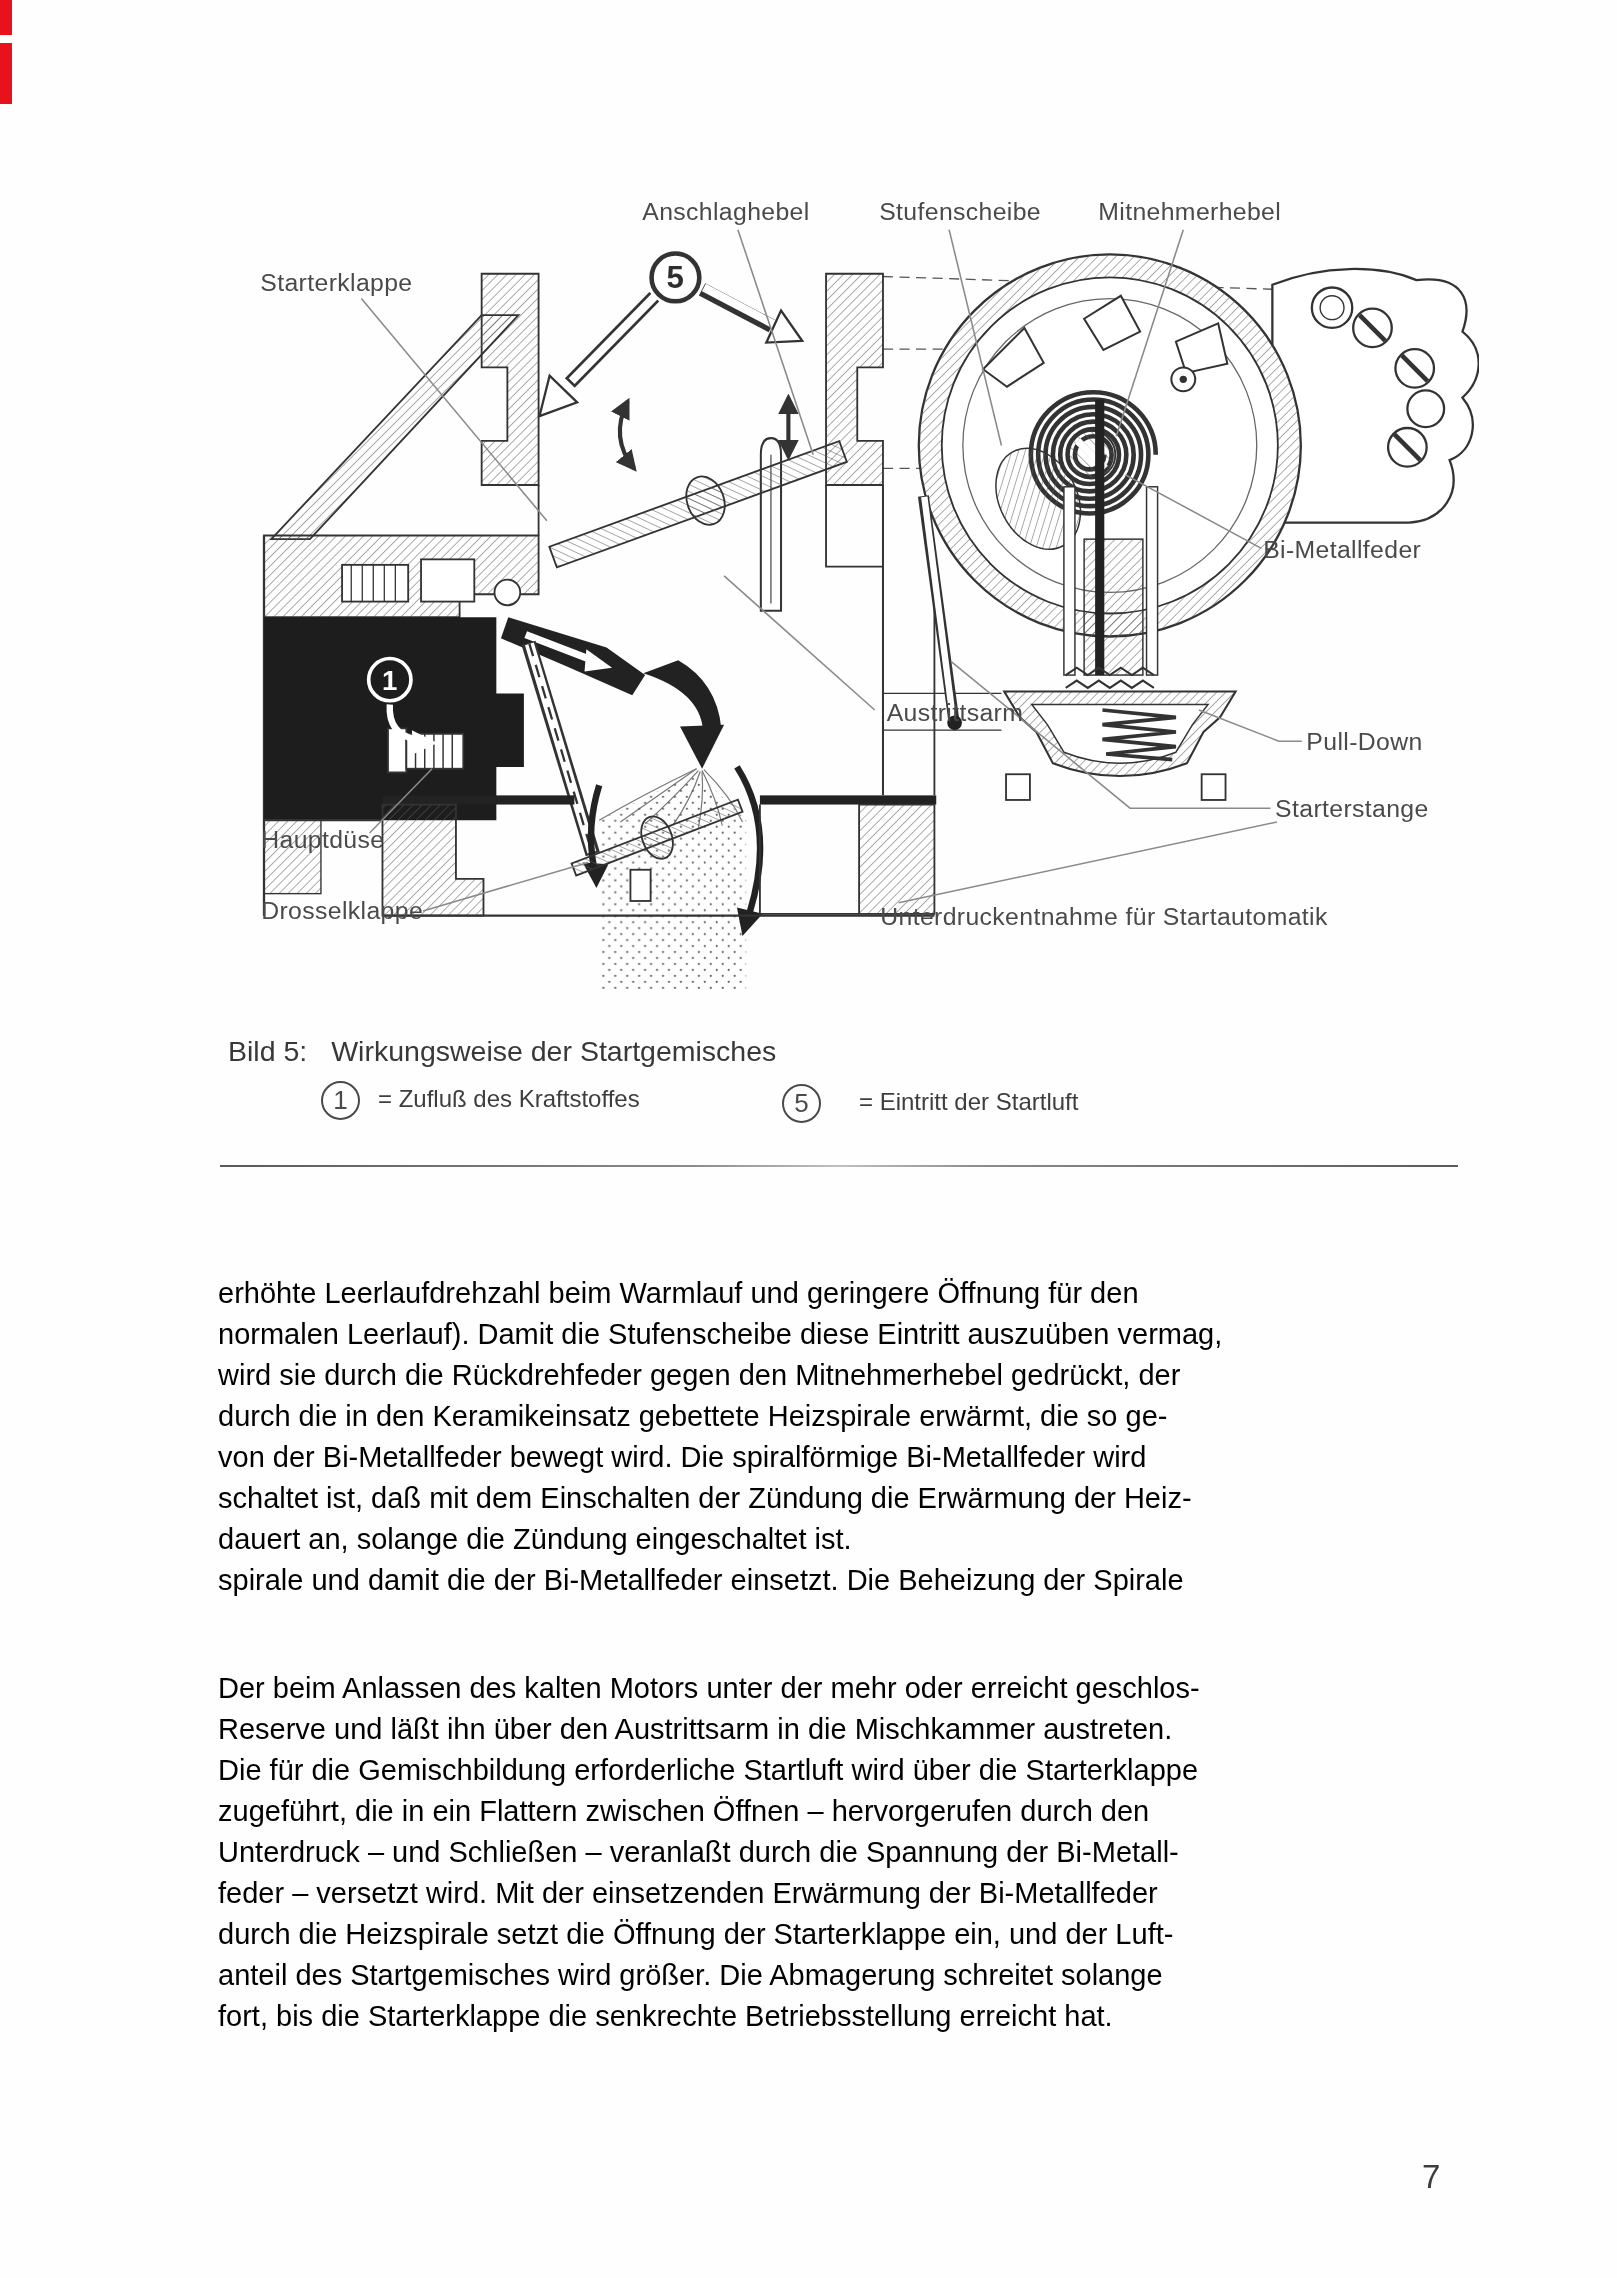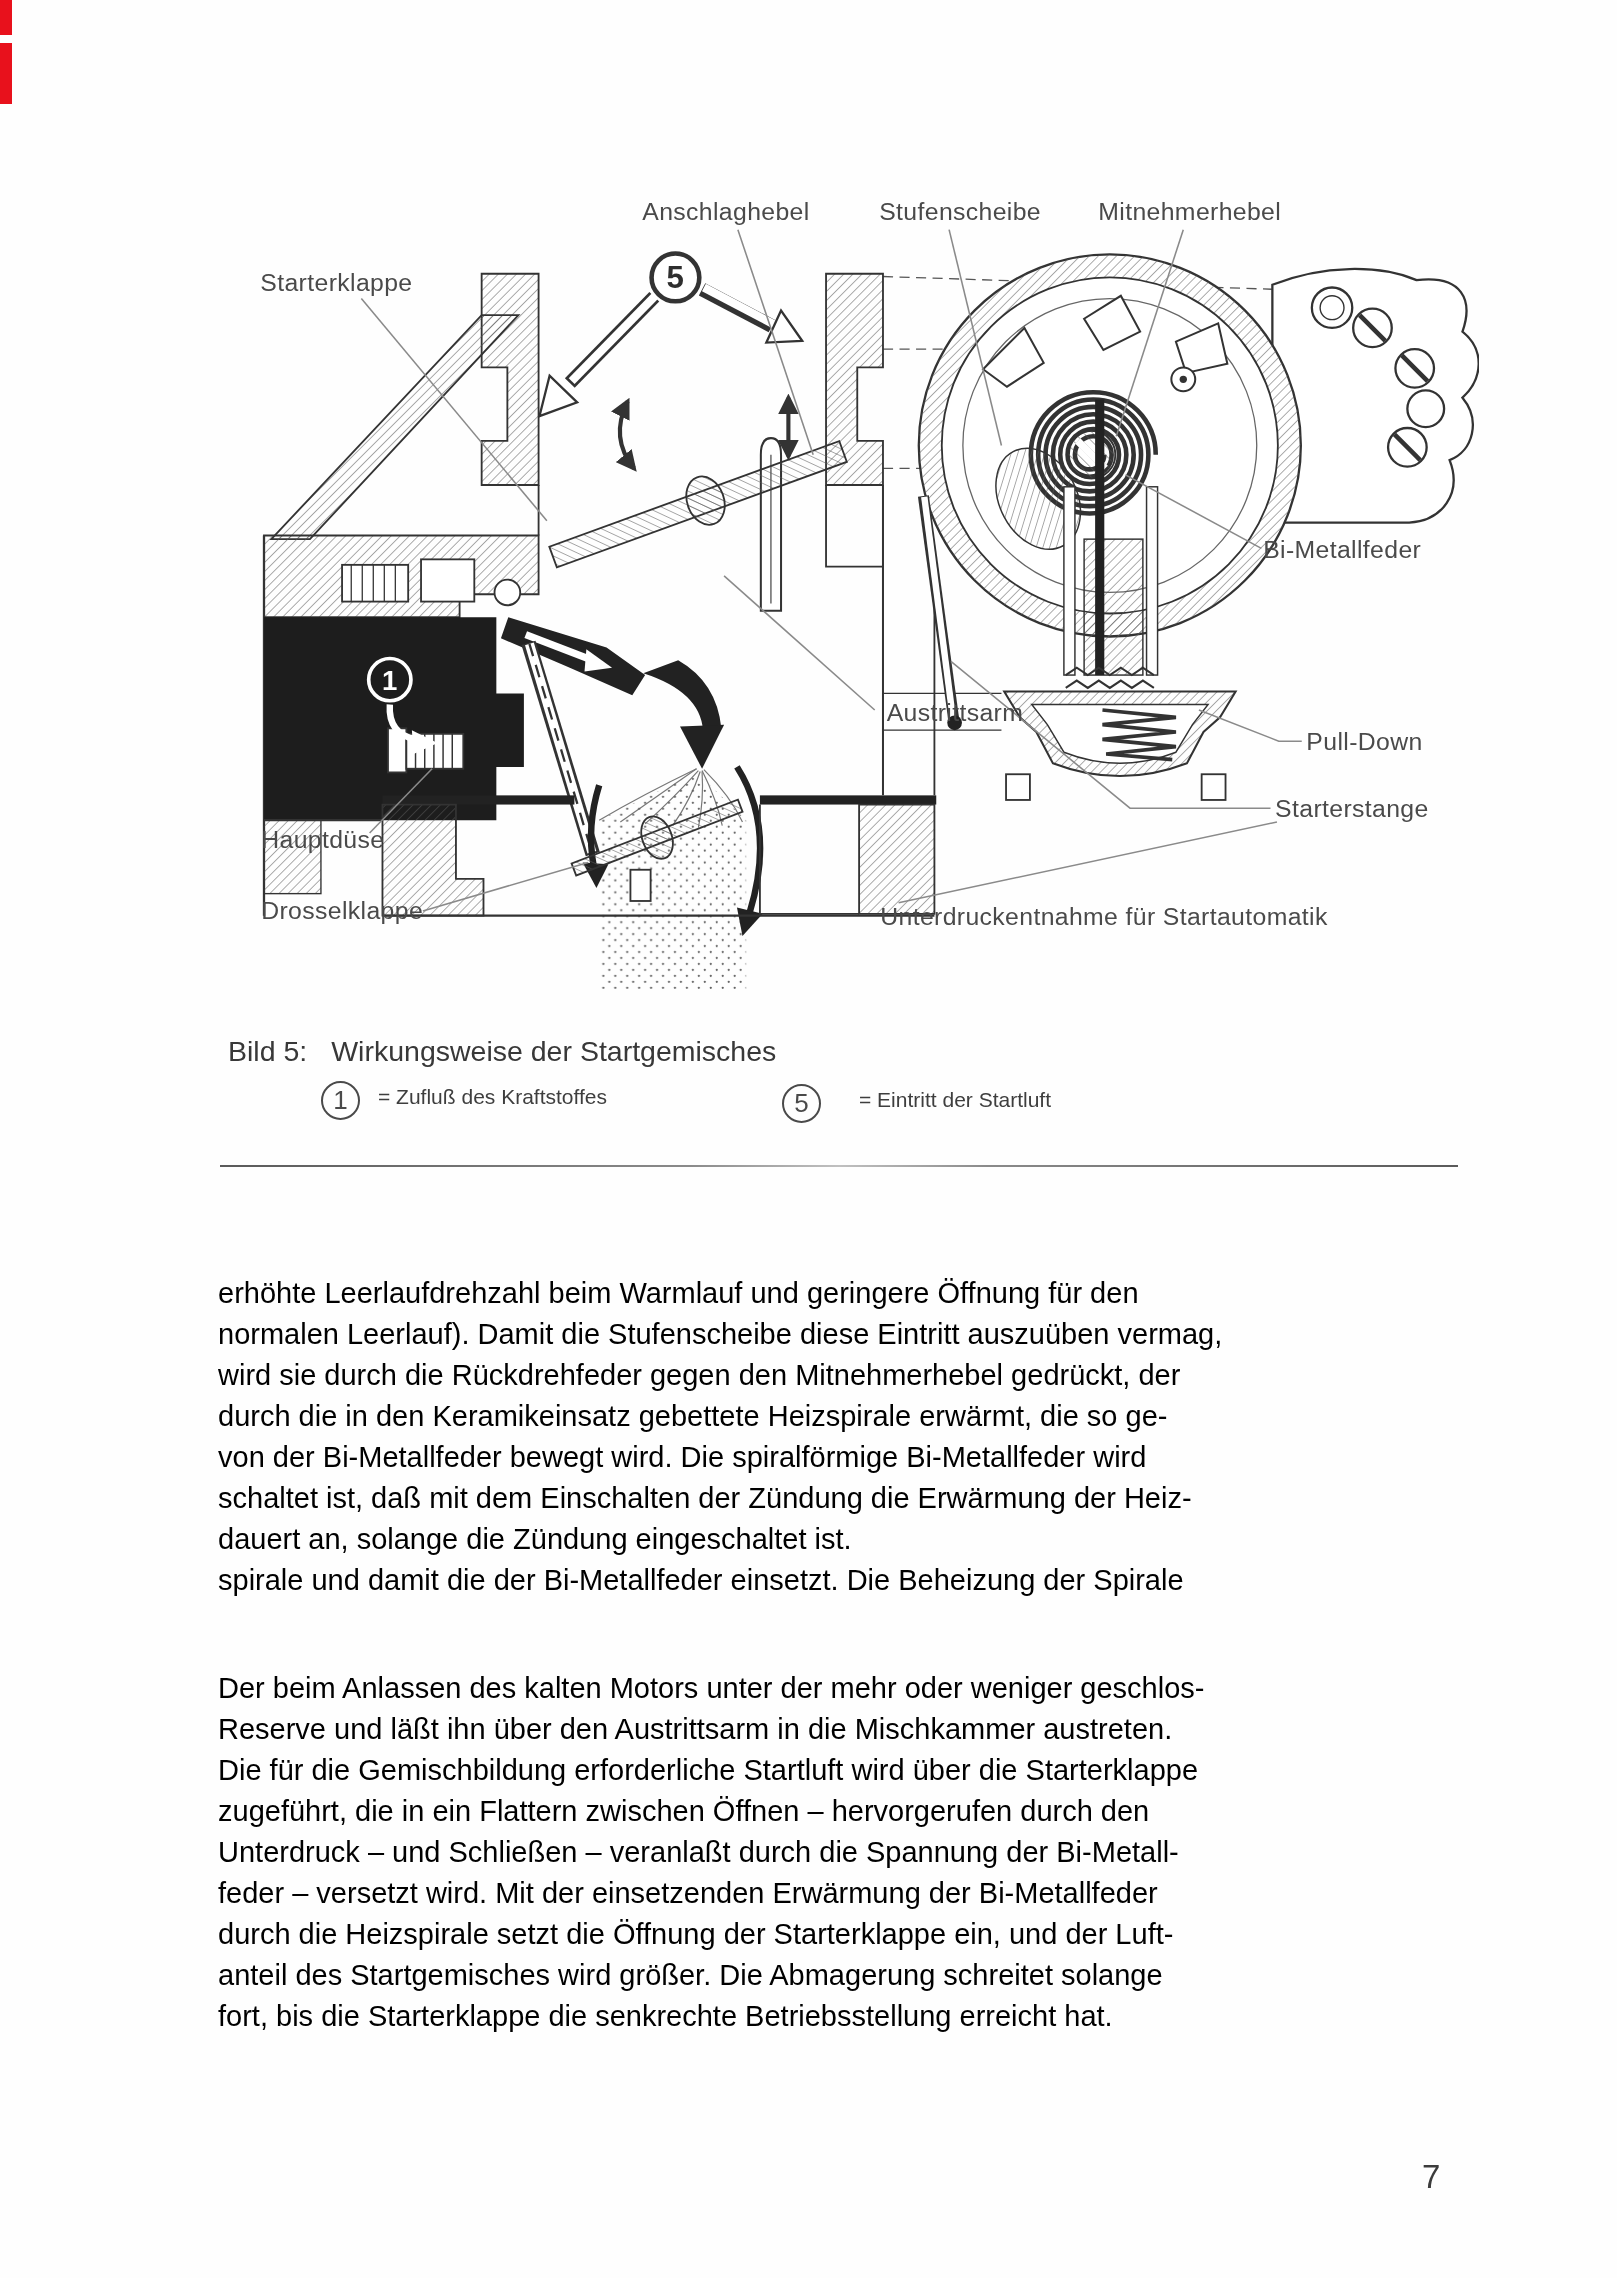--- a/index.html
+++ b/index.html
@@ -23,21 +23,21 @@
   }
   svg .num{font-weight:bold;fill:#2e2e2e;}
 
   .caption{position:absolute;left:228px;top:1035px;font-size:28.5px;color:#383838;}
   .caption .prefix{margin-right:24px;}
   .legend-circle{
     position:absolute;box-sizing:border-box;
     width:39px;height:39px;border:2.3px solid #4a4a4a;border-radius:50%;
     font-size:26px;color:#4a4a4a;text-align:center;line-height:35px;
   }
-  .legend-text{position:absolute;font-size:21px;color:#3e3e3e;}
+  .legend-text{position:absolute;font-size:24px;color:#3e3e3e;}
 
   .rule{
     position:absolute;left:220px;top:1165px;width:1238px;height:1.8px;
     background:linear-gradient(90deg,#5a5a5a 0%,#8a8a8a 38%,#c0c0c0 50%,#8a8a8a 62%,#5a5a5a 100%);
   }
 
   .bodytext{position:absolute;left:218px;width:1241px;font-size:29px;color:#000000;}
   .bodytext .ln{
     height:41px;line-height:41px;white-space:nowrap;
     text-align:justify;text-align-last:justify;
@@ -315,21 +315,21 @@
     <div class="ln">normalen Leerlauf). Damit die Stufenscheibe diese Eintritt auszuüben vermag,</div>
     <div class="ln">wird sie durch die Rückdrehfeder gegen den Mitnehmerhebel gedrückt, der</div>
     <div class="ln">durch die in den Keramikeinsatz gebettete Heizspirale erwärmt, die so ge-</div>
     <div class="ln">von der Bi-Metallfeder bewegt wird. Die spiralförmige Bi-Metallfeder wird</div>
     <div class="ln">schaltet ist, daß mit dem Einschalten der Zündung die Erwärmung der Heiz-</div>
     <div class="ln last">dauert an, solange die Zündung eingeschaltet ist.</div>
     <div class="ln">spirale und damit die der Bi-Metallfeder einsetzt. Die Beheizung der Spirale</div>
   </div>
 
   <div class="bodytext" style="top:1668px;">
-    <div class="ln">Der beim Anlassen des kalten Motors unter der mehr oder weniger geschlos-</div>
+    <div class="ln">Der beim Anlassen des kalten Motors unter der mehr oder erreicht geschlos-</div>
     <div class="ln">Reserve und läßt ihn über den Austrittsarm in die Mischkammer austreten.</div>
     <div class="ln">Die für die Gemischbildung erforderliche Startluft wird über die Starterklappe</div>
     <div class="ln">zugeführt, die in ein Flattern zwischen Öffnen – hervorgerufen durch den</div>
     <div class="ln">Unterdruck – und Schließen – veranlaßt durch die Spannung der Bi-Metall-</div>
     <div class="ln">feder – versetzt wird. Mit der einsetzenden Erwärmung der Bi-Metallfeder</div>
     <div class="ln">durch die Heizspirale setzt die Öffnung der Starterklappe ein, und der Luft-</div>
     <div class="ln">anteil des Startgemisches wird größer. Die Abmagerung schreitet solange</div>
     <div class="ln last">fort, bis die Starterklappe die senkrechte Betriebsstellung erreicht hat.</div>
   </div>
 

